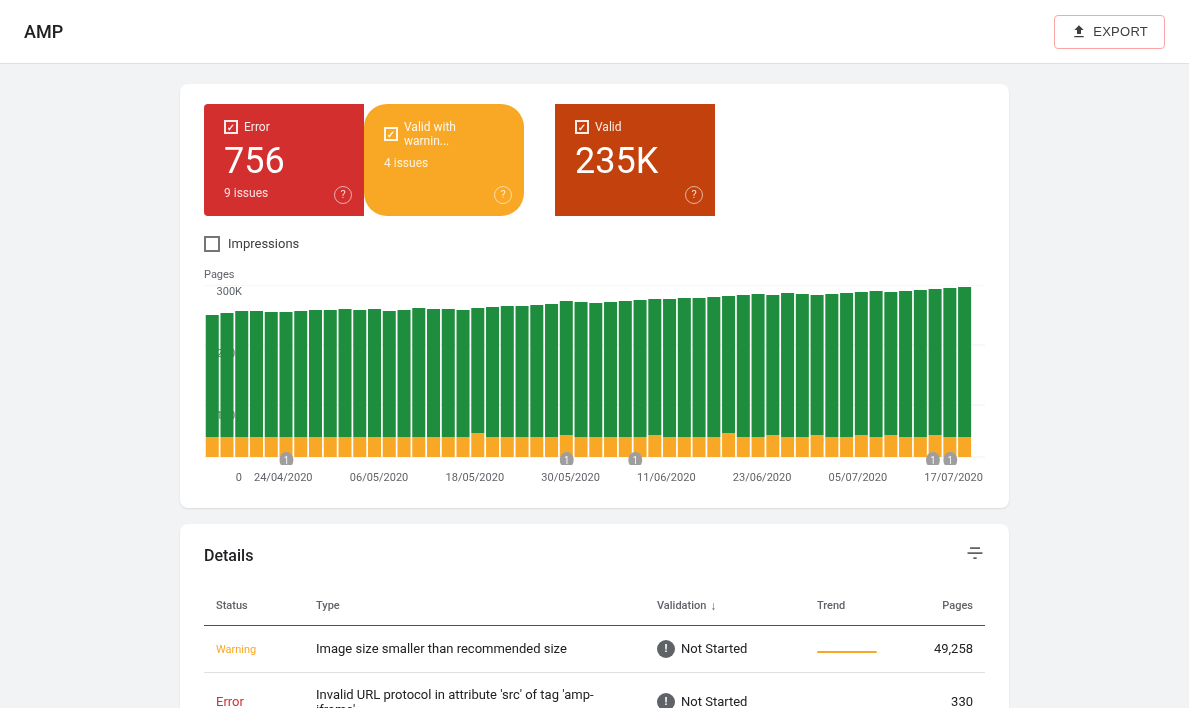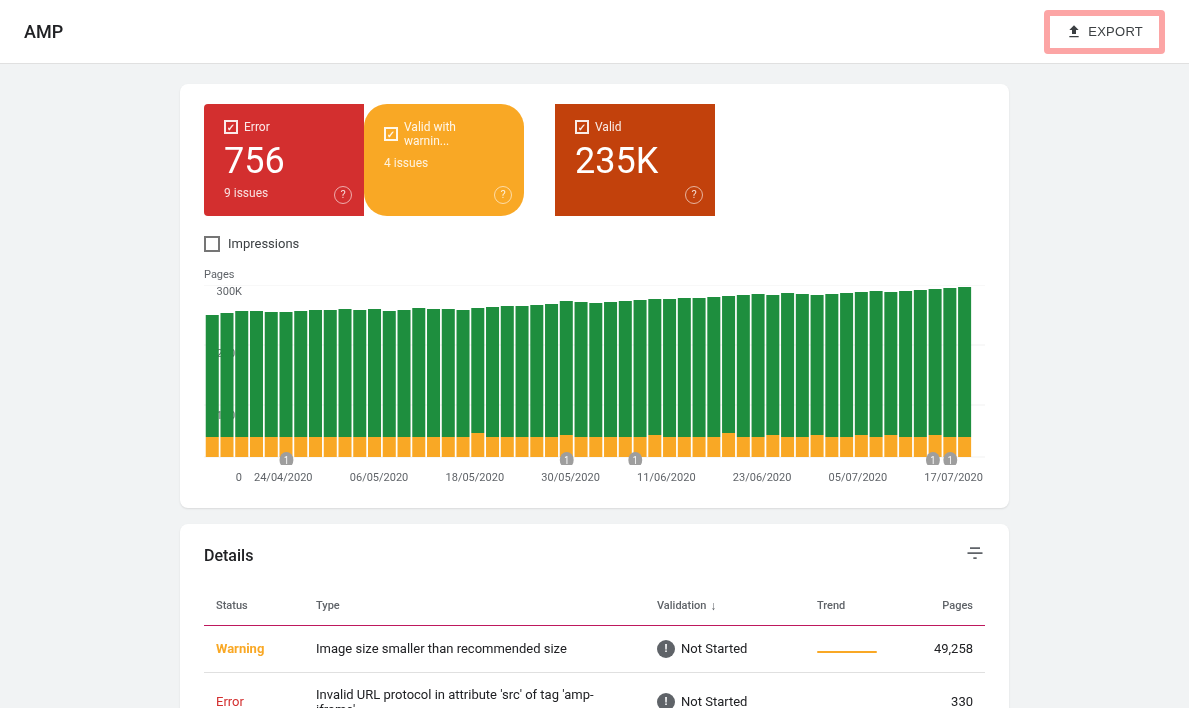--- a/index.html
+++ b/index.html
@@ -17,21 +17,21 @@
     }
     .header-title {
       font-size: 18px;
       font-weight: 500;
       color: #202124;
     }
     .export-btn {
       display: flex;
       align-items: center;
       gap: 6px;
-      border: 6px solid #fca5a5;
+      border: 1px solid #fca5a5;
       background: #fff;
       border-radius: 4px;
       padding: 8px 16px;
       font-size: 13px;
       font-weight: 500;
       color: #3c4043;
       cursor: pointer;
       letter-spacing: 0.25px;
     }
 
@@ -210,21 +210,21 @@
     }
     .details-table tr:last-child td { border-bottom: none; }
 
     .th-validation {
       display: flex;
       align-items: center;
       gap: 4px;
     }
     .sort-arrow { font-size: 12px; }
 
-    .status-warning { color: #f9a825; font-size: 13px; font-weight: bold; }
+    .status-warning { color: #f9a825; font-size: 11px; }
     .status-error { color: #d32f2f; font-size: 13px; }
 
     .validation-cell {
       display: flex;
       align-items: center;
       gap: 6px;
       color: #5f6368;
     }
     .validation-icon {
       width: 18px;

